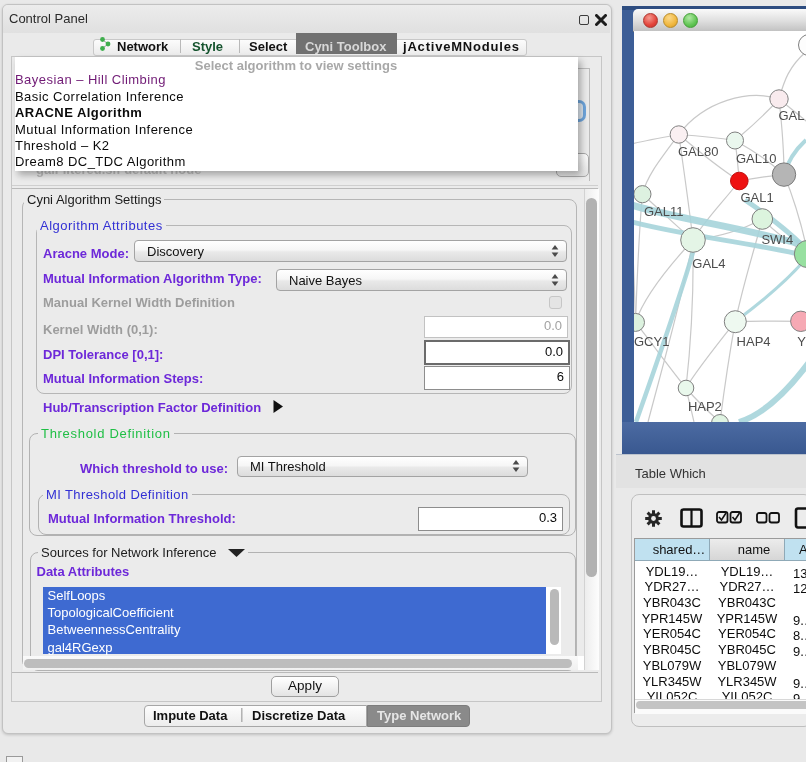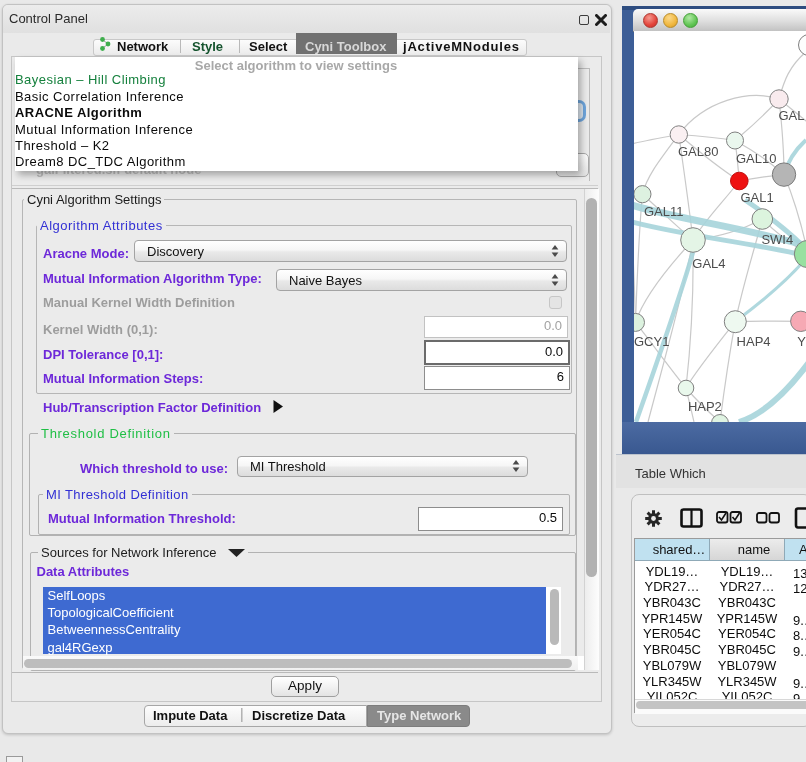--- a/index.html
+++ b/index.html
@@ -9,21 +9,21 @@
   .abs{position:absolute;}
   .b{font-weight:bold;}
   .lbl{position:absolute;font-size:13px;font-weight:bold;color:#6d28d9;white-space:nowrap;}
   .glbl{position:absolute;font-size:13px;color:#9d9d9d;font-weight:bold;white-space:nowrap;}
   .combo{position:absolute;border:1px solid #a3a3a3;border-radius:4px;
          background:linear-gradient(#ffffff,#f6f6f6 45%,#e9e9e9 55%,#dcdcdc);
          font-size:13px;color:#111;}
   .combo .tx{position:absolute;left:12px;top:3px;}
   .step{position:absolute;right:7px;top:50%;margin-top:-6px;width:8px;height:12px;font-size:0;}
   .fld{position:absolute;background:#fff;font-size:13px;color:#111;text-align:right;}
-  .grp{position:absolute;border:1px solid #b2b2b2;border-radius:2px;}
+  .grp{position:absolute;border:1px solid #b2b2b2;border-radius:8px;}
   .grp>span{position:absolute;top:-8px;background:#ebebeb;padding:0 3px;
             font-size:13px;white-space:nowrap;line-height:15px;}
 </style>
 </head>
 <body>
 
 <div class="abs" id="cpwin" style="left:2px;top:4px;width:608px;height:728px;background:#eaeaea;
      border:1px solid #c2c2c2;border-radius:6px;box-shadow:0 1px 3px rgba(0,0,0,0.18);"></div>
 
 <div class="abs" style="left:3px;top:5px;width:607px;height:28px;background:linear-gradient(#ececec,#e0e0e0);
@@ -114,21 +114,21 @@
   <svg class="step" width="8" height="12" viewBox="0 0 8 12">
       <path d="M4 0 L7.4 4.4 H0.6 Z" fill="#4a4a4a"></path>
       <path d="M4 12 L7.4 7.6 H0.6 Z" fill="#4a4a4a"></path>
     </svg>
 </div>
 
 <div class="grp" style="left:38px;top:494px;width:530px;height:39px;border-color:#b2b2b2;">
   <span style="left:4px;color:#3230d4;letter-spacing:0.4px;">MI Threshold Definition</span>
 </div>
 <div class="lbl" style="left:48px;top:510.5px;">Mutual Information Threshold:</div>
-<div class="fld" style="left:418px;top:507px;width:138px;height:20px;border:1px solid #8d8d8d;color:#0a0a0a;padding:1.5px 5px 0 0;">0.5</div>
+<div class="fld" style="left:418px;top:507px;width:138px;height:20px;border:1px solid #8d8d8d;color:#0a0a0a;padding:1.5px 5px 0 0;">0.3</div>
 
 <div class="grp" style="left:30px;top:552px;width:544px;height:117px;border-color:#b2b2b2;">
   <span style="left:7px;color:#1c1c1c;">Sources for Network Inference <svg width="17" height="8" viewBox="0 0 13 8" preserveAspectRatio="none" style="margin-left:8px;">
         <path d="M0 0 H13 L6.5 8 Z" fill="#222"></path>
       </svg></span>
 </div>
 <div class="lbl" style="left:36.5px;top:564px;">Data Attributes</div>
 
 <div class="abs" style="left:43px;top:587px;width:518px;height:67px;background:#fff;"></div>
 <div class="abs" style="left:43px;top:587px;width:503px;height:67px;background:#3e6ad1;color:#fff;font-size:13px;line-height:17.2px;padding-left:4.5px;box-sizing:border-box;">SelfLoops<br>TopologicalCoefficient<br>BetweennessCentrality<br>gal4RGexp</div>
@@ -151,21 +151,21 @@
 <div class="abs b" style="left:153px;top:707.5px;font-size:13px;color:#111;">Impute Data</div>
 <div class="abs" style="left:240px;top:705.5px;font-size:14px;color:#9f9f9f;">|</div>
 <div class="abs b" style="left:252px;top:707.5px;font-size:13px;color:#111;">Discretize Data</div>
 <div class="abs b" style="left:377px;top:707.5px;font-size:13px;color:#e6e6e6;">Type Network</div>
 
 <div class="abs" style="left:6px;top:756px;width:15px;height:10px;border:1px solid #9a9a9a;background:#f2f2f2;"></div>
 
 <div class="abs" style="left:15px;top:57px;width:563px;height:114px;background:#ffffff;
      box-shadow:3px 4px 7px rgba(0,0,0,0.30);z-index:20;"></div>
 <div class="abs" style="left:0;top:57.5px;width:592px;text-align:center;font-size:13px;font-weight:bold;color:#a8a8a8;z-index:21;">Select algorithm to view settings</div>
-<div class="abs" style="left:15px;top:71.5px;letter-spacing:0.45px;font-size:13px;color:#15803d;z-index:21;">Bayesian – Hill Climbing</div>
+<div class="abs" style="left:15px;top:71.5px;letter-spacing:0.45px;font-size:13px;color:#701a75;z-index:21;">Bayesian – Hill Climbing</div>
 <div class="abs" style="left:15px;top:88.5px;letter-spacing:0.45px;font-size:13px;color:#0a0a0a;z-index:21;">Basic Correlation Inference</div>
 <div class="abs b" style="left:15px;top:105px;letter-spacing:0.45px;font-size:13px;color:#0a0a0a;z-index:21;">ARACNE Algorithm</div>
 <div class="abs" style="left:15px;top:121.5px;letter-spacing:0.45px;font-size:13px;color:#0a0a0a;z-index:21;">Mutual Information Inference</div>
 <div class="abs" style="left:15px;top:138px;letter-spacing:0.45px;font-size:13px;color:#0a0a0a;z-index:21;">Threshold – K2</div>
 <div class="abs" style="left:15px;top:154px;letter-spacing:0.45px;font-size:13px;color:#0a0a0a;z-index:21;">Dream8 DC_TDC Algorithm</div>
 
 <div class="abs" style="left:622px;top:6px;width:184px;height:448px;background:#3d5e97;"></div>
 <div class="abs" style="left:622px;top:6px;width:184px;height:4px;background:#2e4d80;"></div>
 <div class="abs" style="left:622px;top:422px;width:184px;height:32px;background:linear-gradient(#4c6ba2,#395890);"></div>
 

